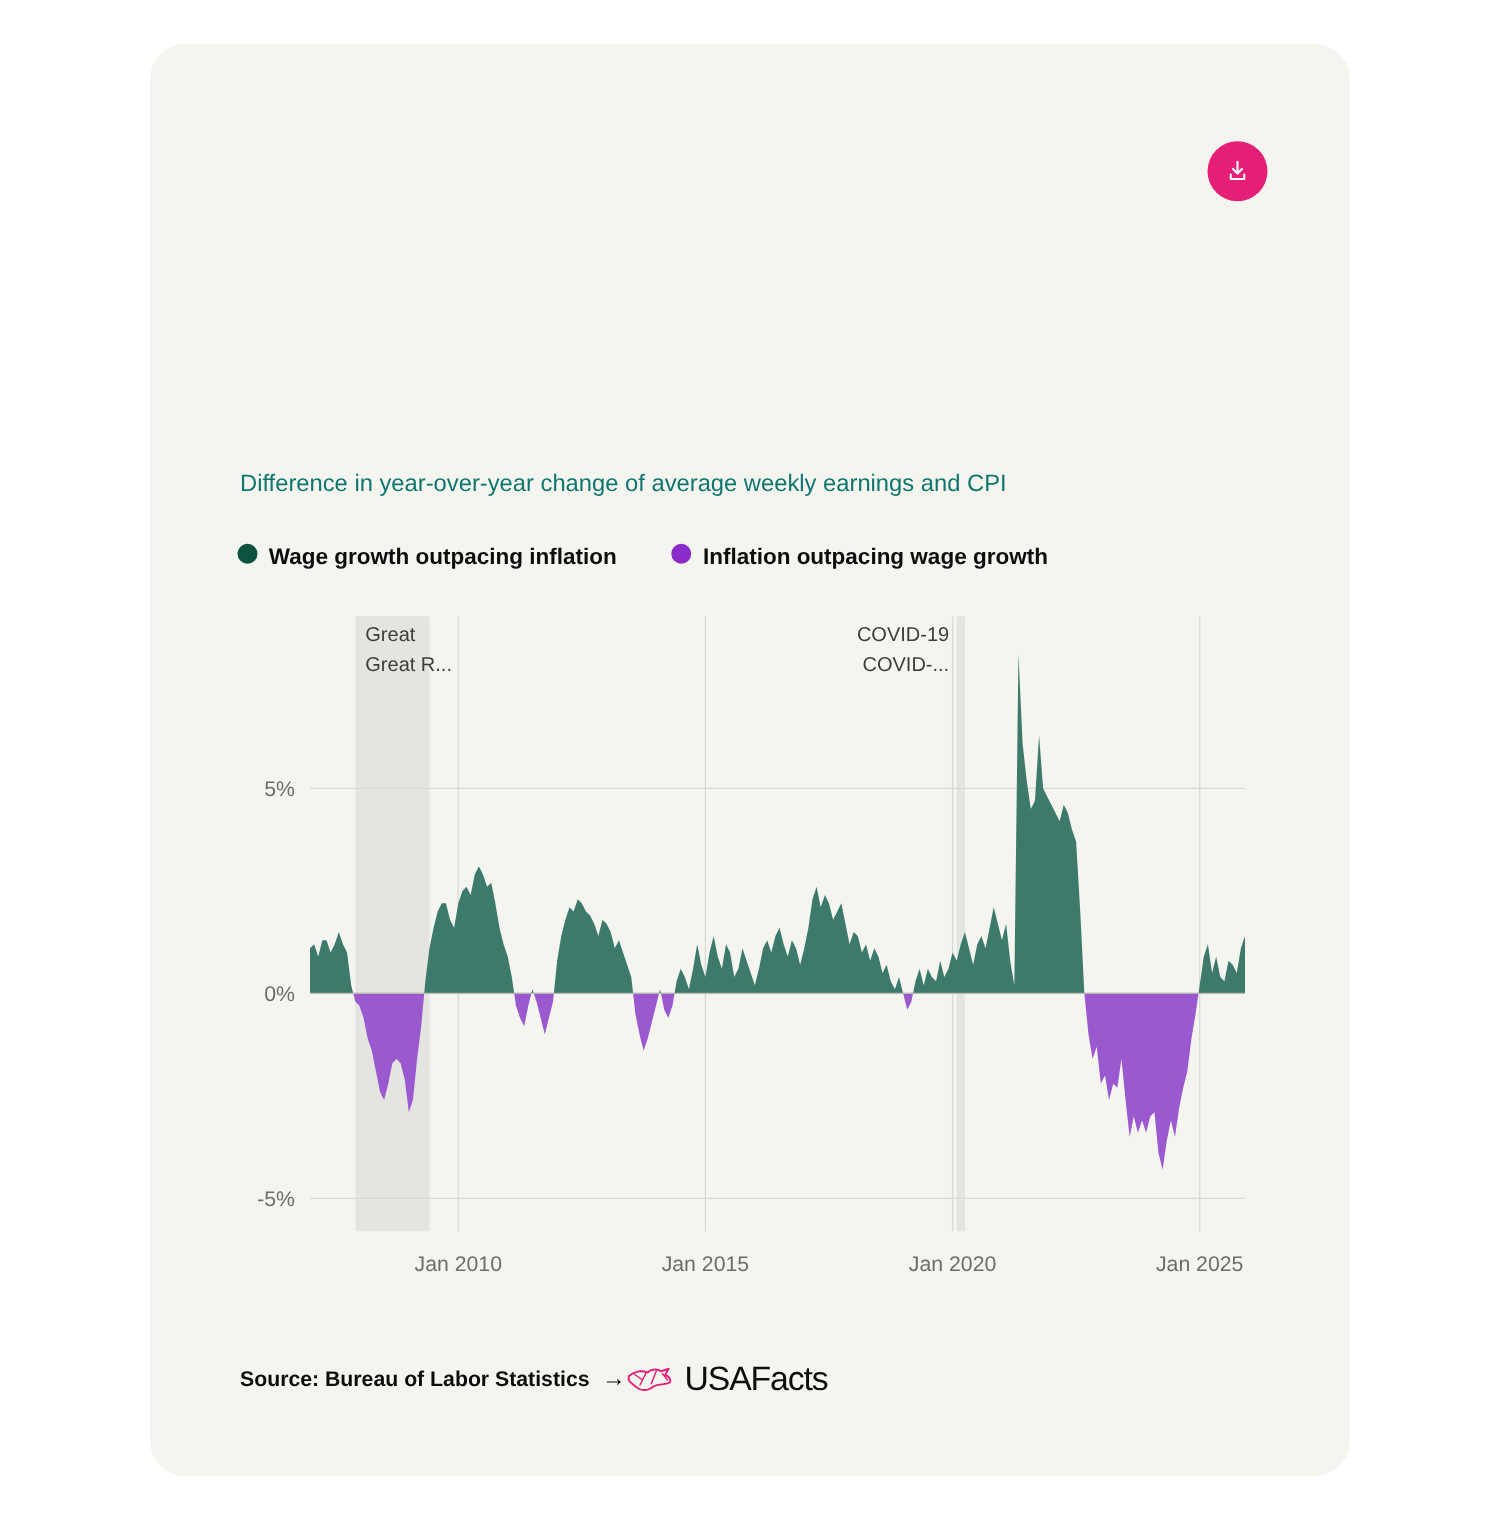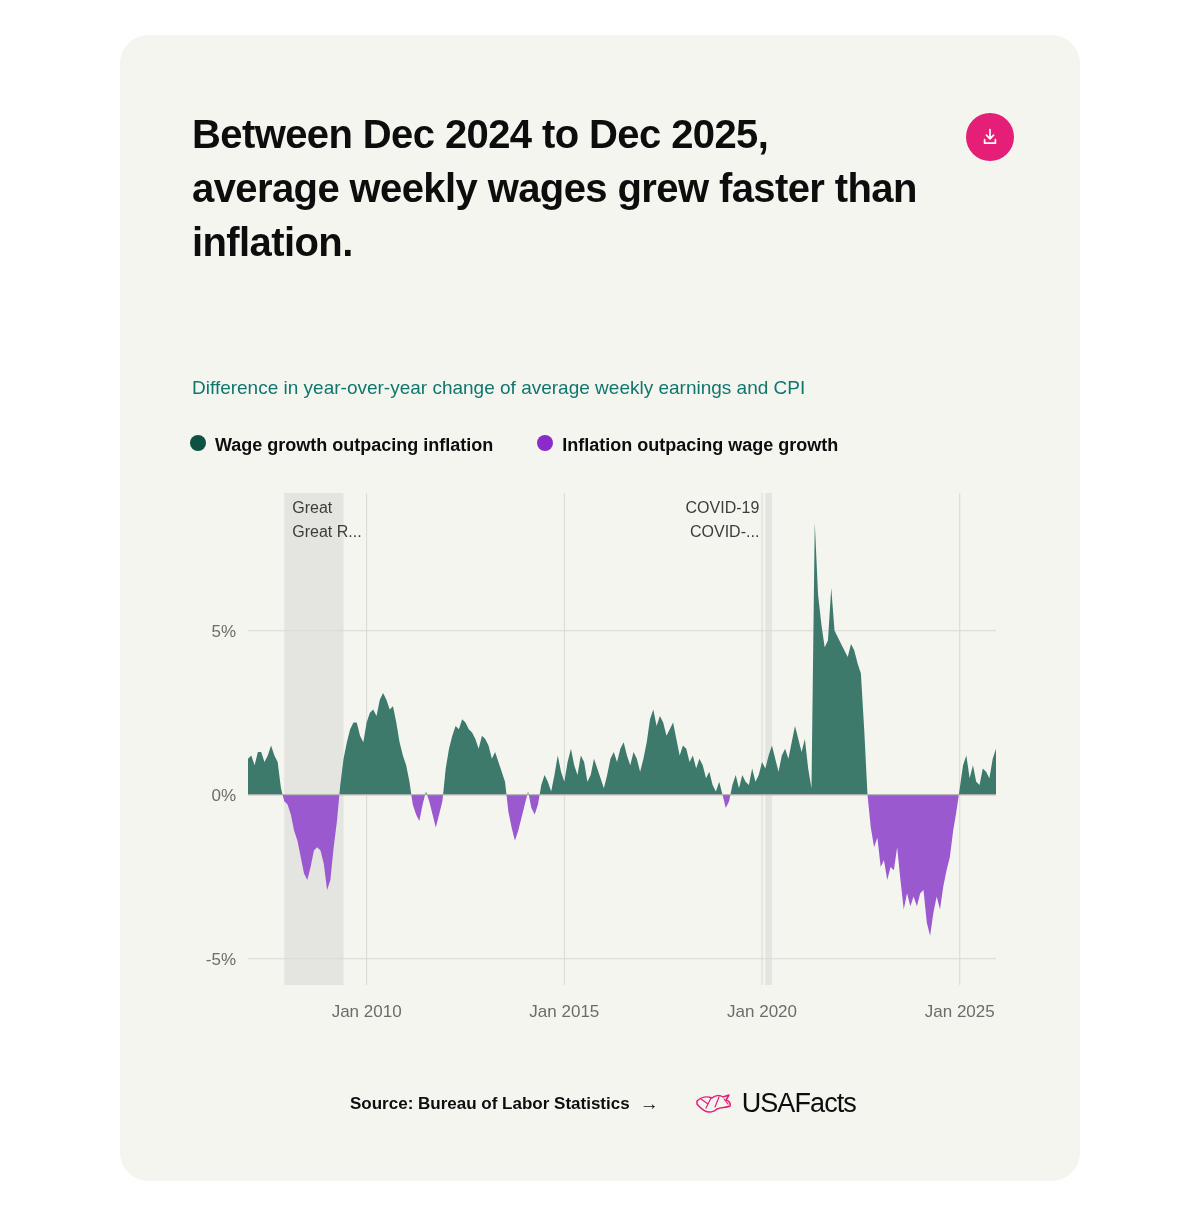--- a/index.html
+++ b/index.html
@@ -89,39 +89,38 @@
   .anno{
     font-size:16px;fill:#3c3c3a;
     font-family:"Liberation Sans", sans-serif;
   }
   .anno-l{text-anchor:start;}
   .anno-r{text-anchor:end;}
   
   .footer{
     position:absolute;
     left:72px;right:66px;bottom:62px;
-    display:flex;align-items:center;justify-content:center;gap:36px;
+    display:flex;align-items:center;justify-content:flex-start;
   }
   .source{
     font-size:17px;font-weight:600;color:#0d0d0d;
     display:flex;align-items:center;gap:10px;
     text-decoration:none;
   }
   .arrow{font-size:19px;line-height:1;color:#0d0d0d;}
   .brand{display:flex;align-items:center;gap:7px;}
   .brand-name{
     font-size:27px;font-weight:400;letter-spacing:-0.9px;color:#0d0d0d;
   }
 </style>
 </head>
 <body>
 
 <div class="card">
 
-  <h1 class="headline">Between Dec 2024 to Dec 2025, average weekly wages grew faster than inflation.</h1>
 
   <button class="download-btn" aria-label="Download">
     <svg width="22" height="22" viewBox="0 0 22 22">
       <path d="M11 3.5 L11 12.5 M7.4 9.2 L11 12.8 L14.6 9.2" fill="none" stroke="#ffffff" stroke-width="1.7" stroke-linecap="round" stroke-linejoin="round"></path>
       <path d="M5.6 13.6 L5.6 17.2 L16.4 17.2 L16.4 13.6" fill="none" stroke="#ffffff" stroke-width="1.7" stroke-linecap="round" stroke-linejoin="round"></path>
     </svg>
   </button>
 
   <p class="subtitle">Difference in year-over-year change of average weekly earnings and CPI</p>
 

